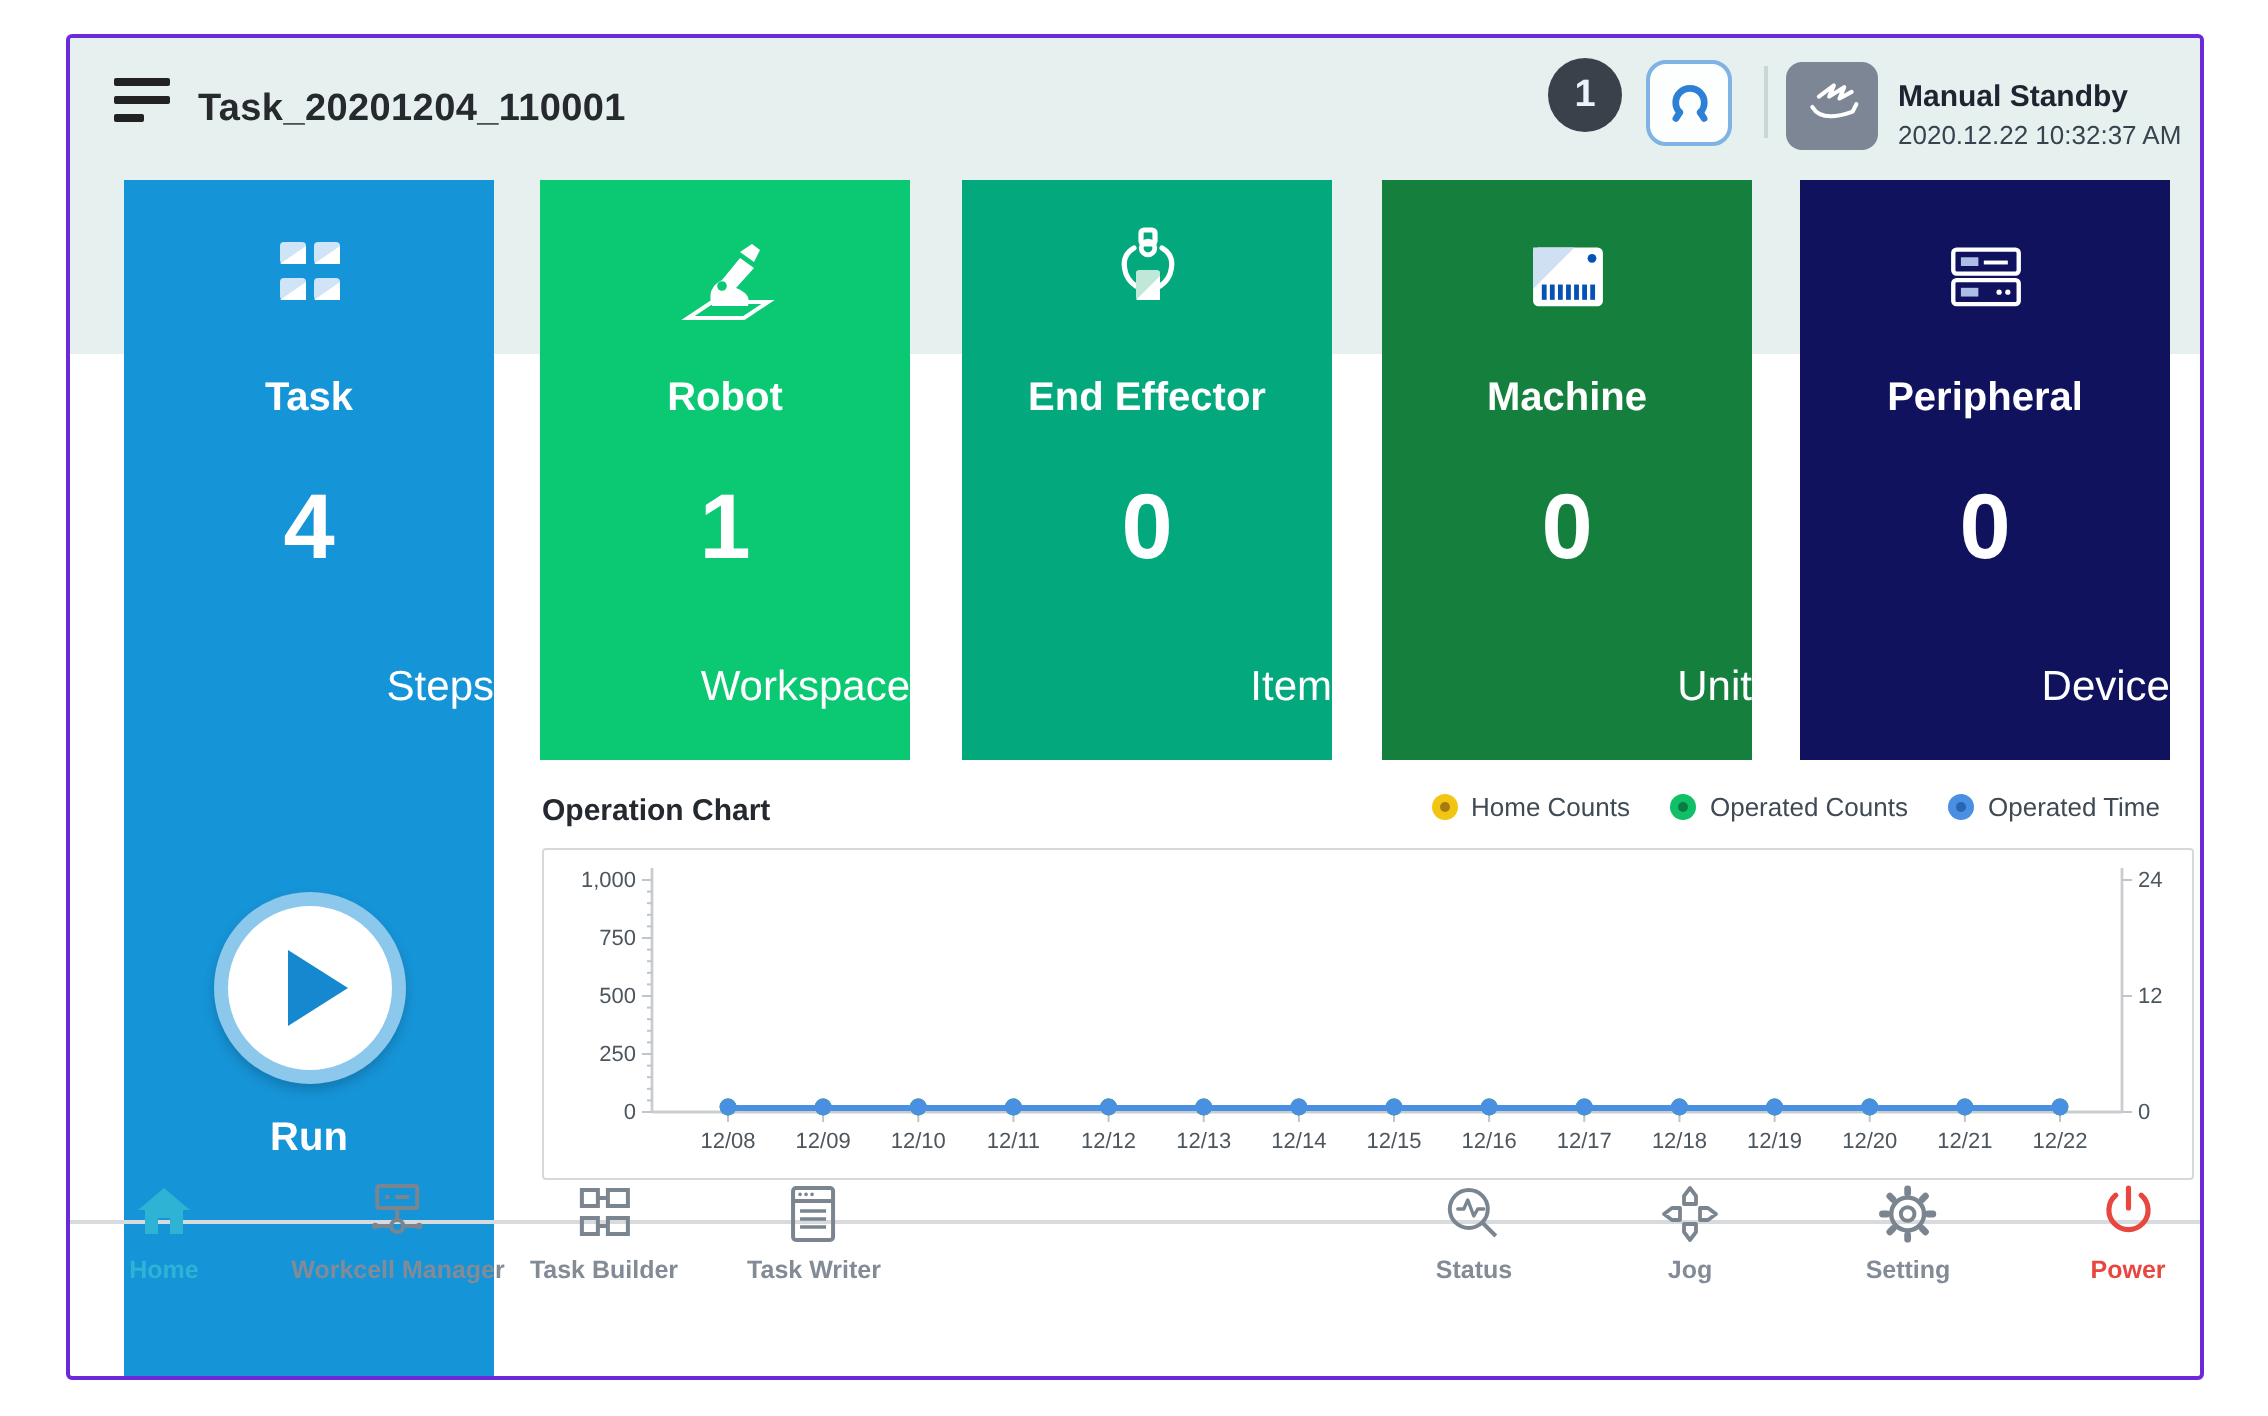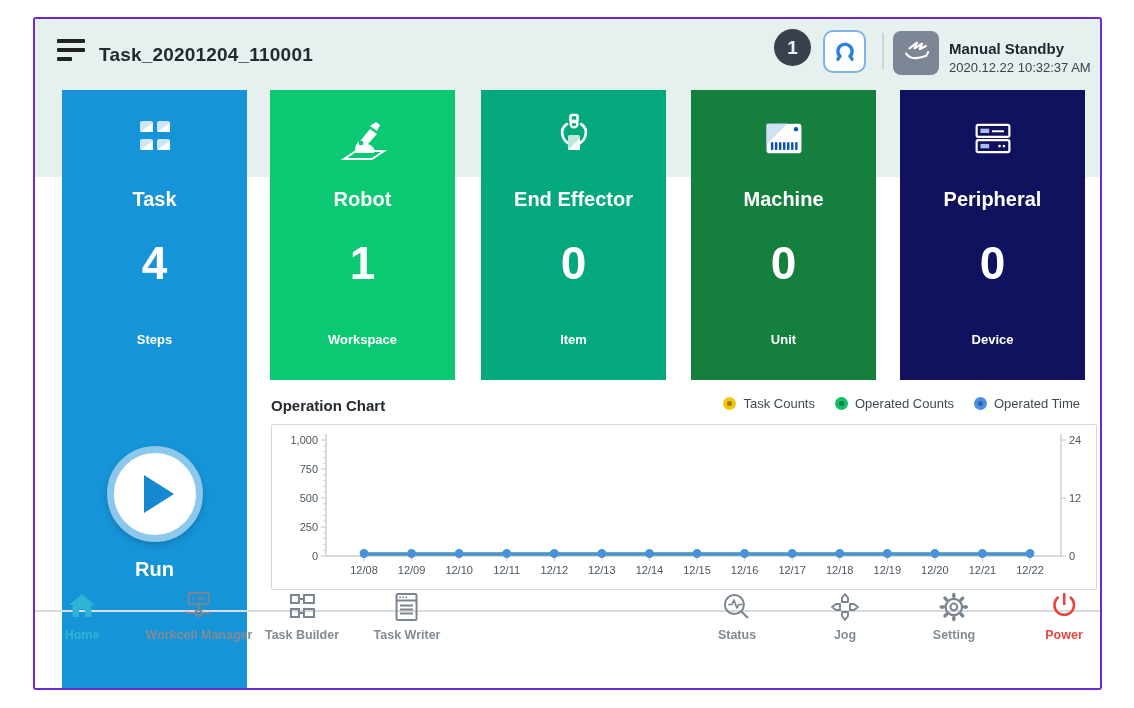--- a/index.html
+++ b/index.html
@@ -35,21 +35,21 @@
   .mode-label { font-size:15px; font-weight:700; color:#1f2430; }
   .mode-time  { font-size:13px; color:#39424f; margin-top:3px; }
 
   
   .card { position:absolute; top:71px; width:185px; height:290px; color:#fff; text-align:center; cursor:pointer; }
   .card-task { left:27px; height:625px; }
   .card-icon { position:absolute; left:0; right:0; top:18px; height:62px;
                display:flex; align-items:center; justify-content:center; }
   .card-label { position:absolute; left:0; right:0; top:98px; font-size:20px; font-weight:700; }
   .card-value { position:absolute; left:0; right:0; top:146px; font-size:46px; font-weight:700; }
-  .card-unit  { position:absolute; left:0; right:0; top:242px; font-size:13px; font-weight:700; }
+  .card-unit  { position:absolute; left:0; right:0; top:242px; font-size:21px; font-weight:400;text-align:right; }
 
   .run-btn { position:absolute; left:50%; top:356px; transform:translateX(-50%);
              width:96px; height:96px; border-radius:50%; background:#fff;
              border:7px solid #8cc7ec; display:flex; align-items:center; justify-content:center;
              box-shadow:0 3px 6px rgba(0,0,0,0.18); cursor:pointer; }
   .run-play { width:0; height:0; margin-left:8px;
               border-top:19px solid transparent; border-bottom:19px solid transparent;
               border-left:30px solid #1588cf; }
   .run-label { position:absolute; left:0; right:0; top:468px; font-size:20px; font-weight:700; }
 
@@ -217,21 +217,21 @@
     <div class="card-value">0</div>
     <div class="card-unit">Device</div>
   </div>
 
   <div class="section-title">Operation Chart</div>
   <div class="legend" id="legend">
       <div class="legend-item">
         <span class="legend-dot" style="background: rgb(243, 197, 19);">
           <i style="background: rgb(168, 123, 18);"></i>
         </span>
-        <span class="legend-label">Task Counts</span>
+        <span class="legend-label">Home Counts</span>
       </div>
       <div class="legend-item">
         <span class="legend-dot" style="background: rgb(16, 191, 102);">
           <i style="background: rgb(10, 124, 66);"></i>
         </span>
         <span class="legend-label">Operated Counts</span>
       </div>
       <div class="legend-item">
         <span class="legend-dot" style="background: rgb(74, 144, 226);">
           <i style="background: rgb(42, 101, 176);"></i>

